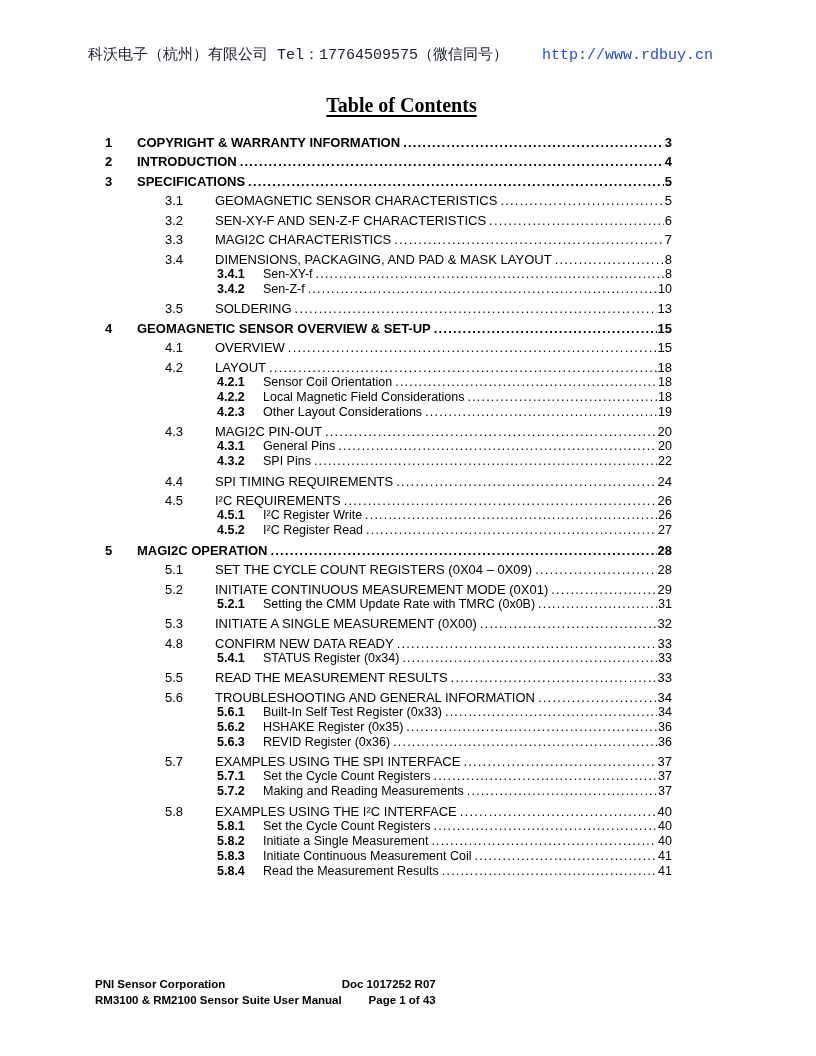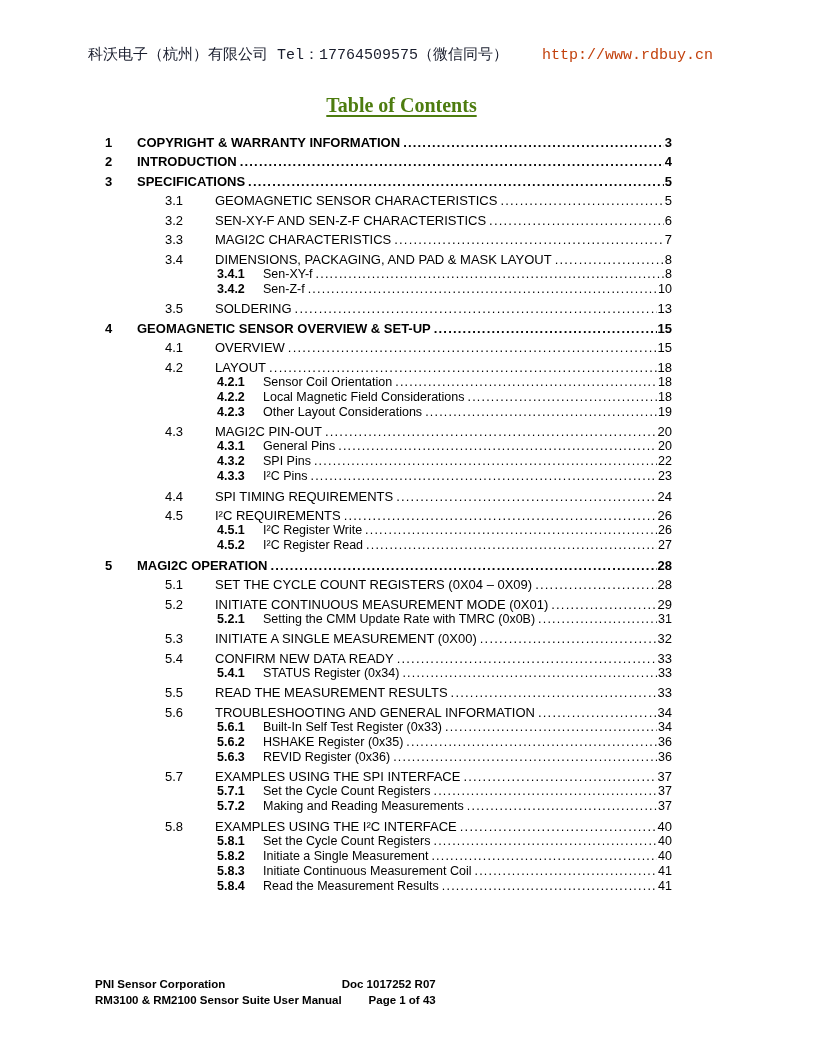--- a/index.html
+++ b/index.html
@@ -20,34 +20,34 @@
     left: 88px;
     right: 90px;
     display: flex;
     justify-content: space-between;
     align-items: baseline;
     font-family: "Liberation Mono", monospace;
     font-size: 15px;
     color: #181c2c;
     white-space: nowrap;
   }
-  .doc-header a { color: #c2410c; text-decoration: none; }
+  .doc-header a { color: #1d4ed8; text-decoration: none; }
 
   
   .toc-title {
     position: absolute;
     top: 94px;
     left: 0;
     right: 0;
     margin: 0;
     text-align: center;
     font-family: "Liberation Serif", serif;
     font-size: 20px;
     font-weight: bold;
-    color: #4d7c0f;
+    color: #000000;
     text-decoration: underline;
     text-underline-offset: 3px;
   }
 
   
   .toc {
     position: absolute;
     top: 130px;
     left: 105px;
     width: 567px;
@@ -214,26 +214,20 @@
         <span class="ttl">General Pins</span>
         <span class="leader"></span>
         <span class="pgn">20</span>
       </div>
       <div class="toc-row lvl3">
         <span class="num">4.3.2</span>
         <span class="ttl">SPI Pins</span>
         <span class="leader"></span>
         <span class="pgn">22</span>
       </div>
-      <div class="toc-row lvl3">
-        <span class="num">4.3.3</span>
-        <span class="ttl">I²C Pins</span>
-        <span class="leader"></span>
-        <span class="pgn">23</span>
-      </div>
       <div class="toc-row lvl2">
         <span class="num">4.4</span>
         <span class="ttl">SPI TIMING REQUIREMENTS</span>
         <span class="leader"></span>
         <span class="pgn">24</span>
       </div>
       <div class="toc-row lvl2">
         <span class="num">4.5</span>
         <span class="ttl">I²C REQUIREMENTS</span>
         <span class="leader"></span>
@@ -275,21 +269,21 @@
         <span class="leader"></span>
         <span class="pgn">31</span>
       </div>
       <div class="toc-row lvl2">
         <span class="num">5.3</span>
         <span class="ttl">INITIATE A SINGLE MEASUREMENT (0X00)</span>
         <span class="leader"></span>
         <span class="pgn">32</span>
       </div>
       <div class="toc-row lvl2">
-        <span class="num">5.4</span>
+        <span class="num">4.8</span>
         <span class="ttl">CONFIRM NEW DATA READY</span>
         <span class="leader"></span>
         <span class="pgn">33</span>
       </div>
       <div class="toc-row lvl3">
         <span class="num">5.4.1</span>
         <span class="ttl">STATUS Register (0x34)</span>
         <span class="leader"></span>
         <span class="pgn">33</span>
       </div>

